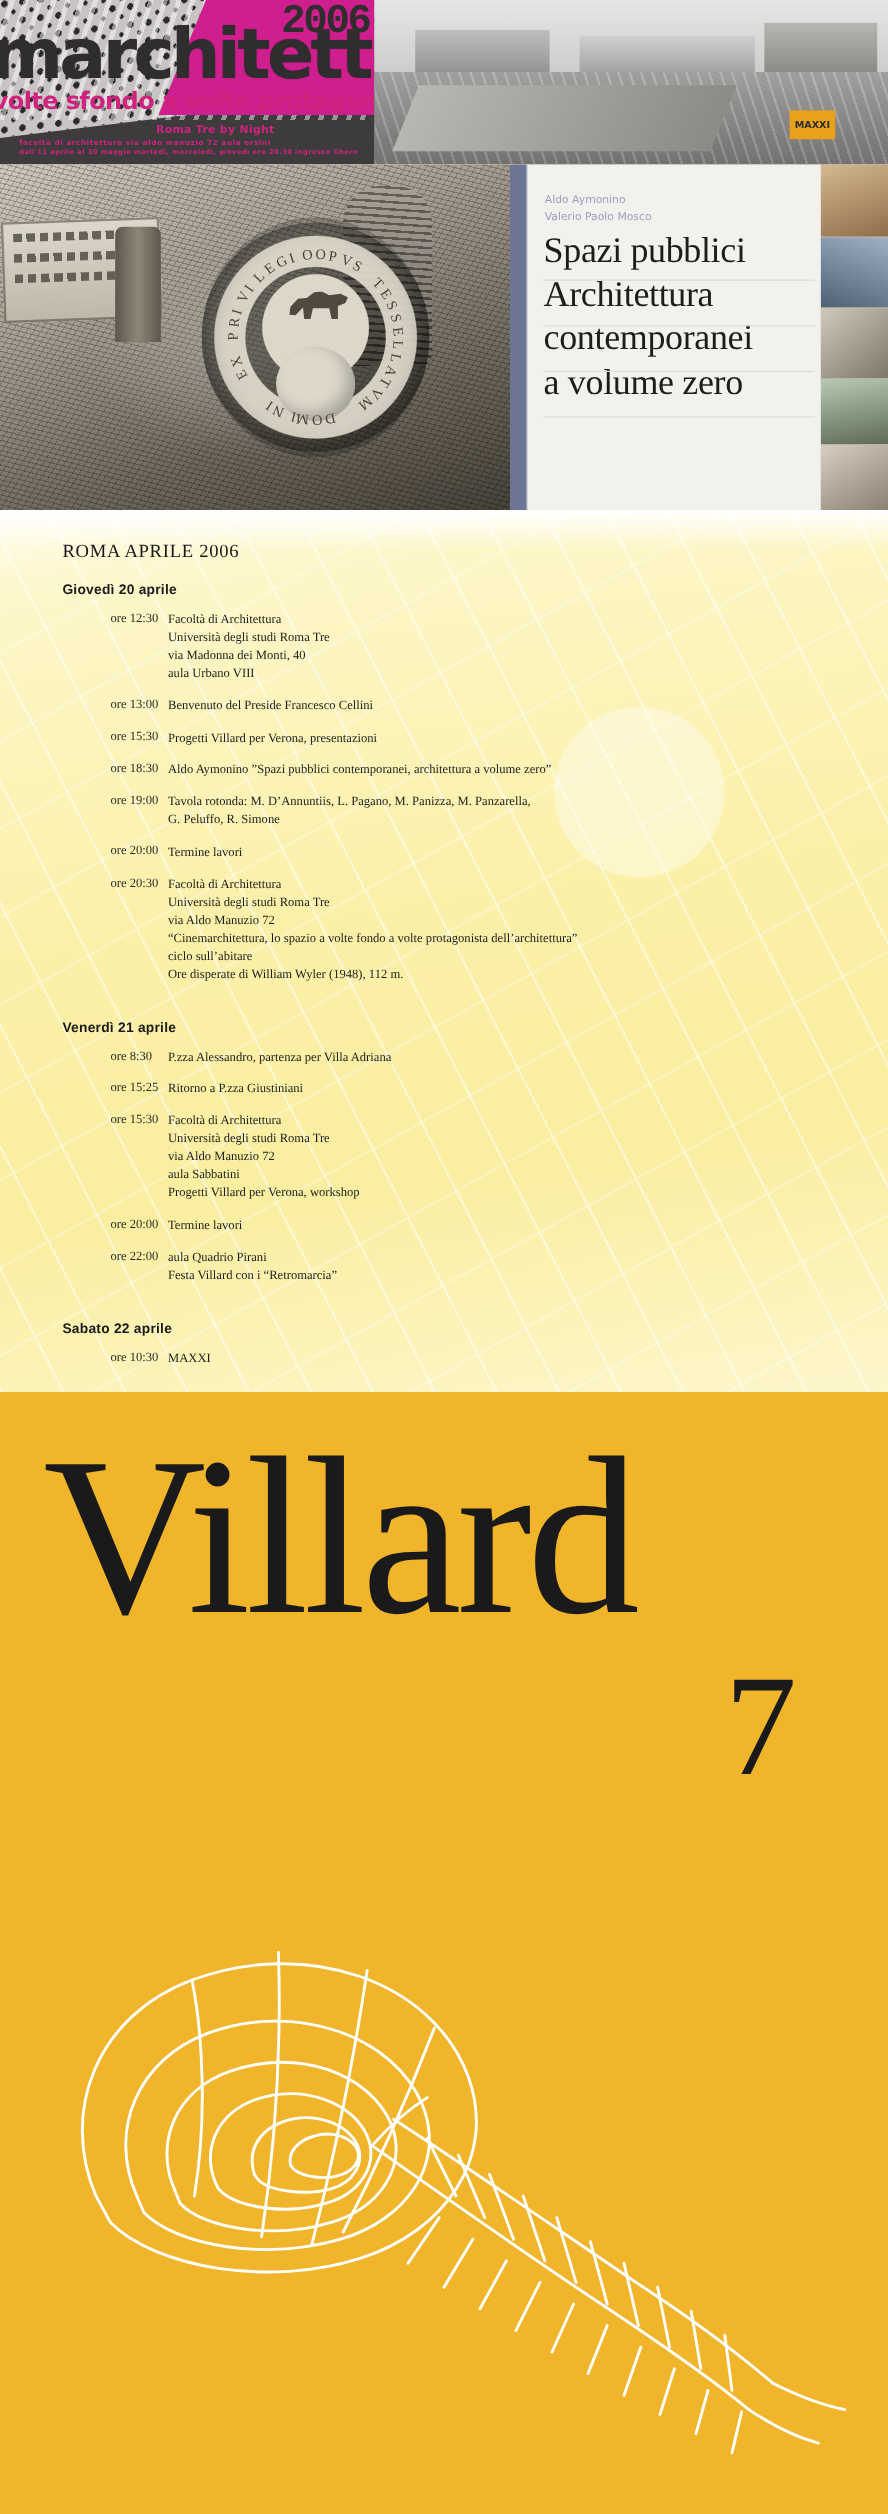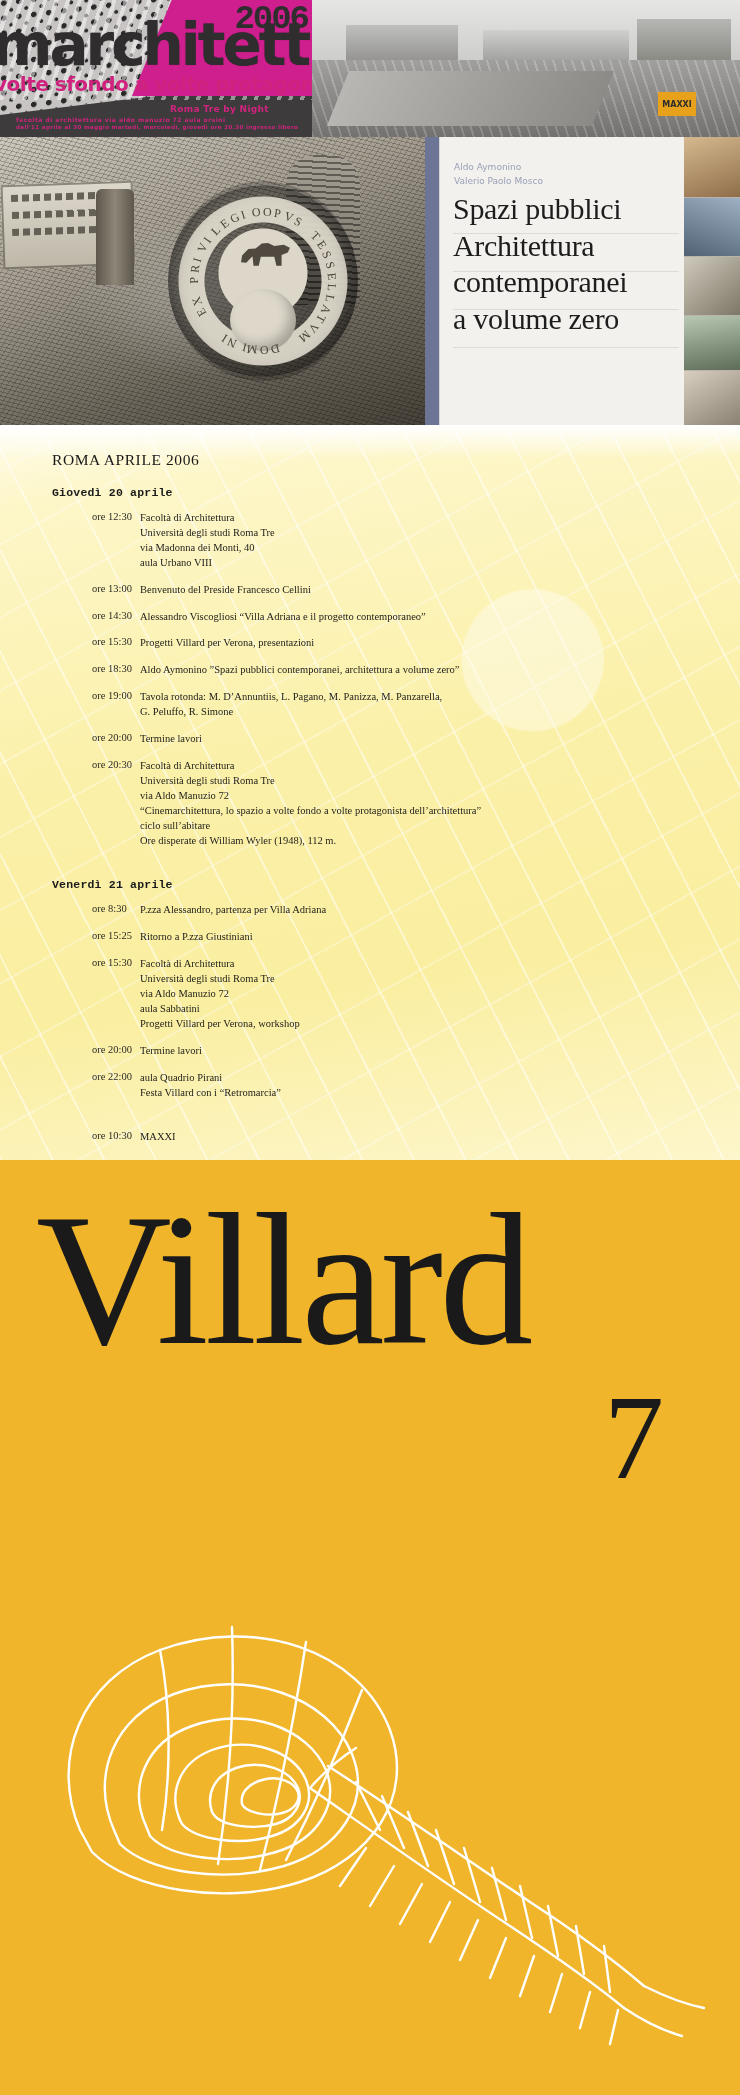--- a/index.html
+++ b/index.html
@@ -65,21 +65,21 @@
   }
   .band1 .subline{
     position:absolute; left:-6px; top:72px;
     font-family:"DejaVu Sans", sans-serif;
     font-weight:bold; font-size:20px; letter-spacing:-.5px;
     color:#d0237f; white-space:nowrap;
   }
   .band1 .tiny1{
     position:absolute; left:130px; top:104px;
     font-family:"DejaVu Sans", sans-serif; font-weight:bold;
-    font-size:9px; color:#d0237f; letter-spacing:.3px; white-space:nowrap;margin-left:40px;
+    font-size:9px; color:#d0237f; letter-spacing:.3px; white-space:nowrap;
   }
   .band1 .tiny2{
     position:absolute; left:16px; top:116px;
     font-family:"DejaVu Sans", sans-serif; font-weight:bold;
     font-size:6px; color:#d0237f; letter-spacing:.5px; white-space:nowrap;
   }
   .band1 .tiny3{
     position:absolute; left:16px; top:124px;
     font-family:"DejaVu Sans", sans-serif; font-weight:bold;
     font-size:5.5px; color:#d0237f; letter-spacing:.4px; white-space:nowrap;
@@ -242,21 +242,21 @@
     background:linear-gradient(180deg,#ffffff 0%, rgba(255,255,255,0) 100%);
   }
   .sched-inner{ position:relative; padding:26px 30px 0 52px; }
 
   .sched-title{
     font-family:"Liberation Serif", serif;
     font-weight:normal; font-size:15.5px; letter-spacing:.6px;
     color:#181818; margin:0 0 17px 0;
   }
   .day-head{
-    font-family:Liberation Mono, monospace;
+    font-family:Liberation Sans, sans-serif;
     font-weight:bold; font-size:11.5px; color:#1b1b1b;
     margin:0 0 12px 0; letter-spacing:.2px;
   }
   .day-block{ margin-bottom:4px; }
   .entry{ display:flex; margin:0 0 12px 0; }
   .entry .time{
     width:88px; flex:0 0 88px; padding-left:40px; box-sizing:border-box;
     font-family:"Liberation Serif", serif; font-size:10.5px; color:#2a2a26;
     white-space:nowrap;
   }
@@ -413,26 +413,20 @@
                 <div>aula Urbano VIII</div>
               </div>
             </div>
             <div class="entry">
               <div class="time">ore 13:00</div>
               <div class="desc">
                 <div>Benvenuto del Preside Francesco Cellini</div>
               </div>
             </div>
             <div class="entry">
-              <div class="time">ore 14:30</div>
-              <div class="desc">
-                <div>Alessandro Viscogliosi “Villa Adriana e il progetto contemporaneo”</div>
-              </div>
-            </div>
-            <div class="entry">
               <div class="time">ore 15:30</div>
               <div class="desc">
                 <div>Progetti Villard per Verona, presentazioni</div>
               </div>
             </div>
             <div class="entry">
               <div class="time">ore 18:30</div>
               <div class="desc">
                 <div>Aldo Aymonino ”Spazi pubblici contemporanei, architettura a volume zero”</div>
               </div>
@@ -496,20 +490,21 @@
             <div class="entry">
               <div class="time">ore 22:00</div>
               <div class="desc">
                 <div>aula Quadrio Pirani</div>
                 <div>Festa Villard con  i “Retromarcia”</div>
               </div>
             </div>
             <div class="gap-lg"></div>
           </div>
           <div class="day-block">
+            <div class="day-head">Sabato 22 aprile</div>
             <div class="entry">
               <div class="time">ore 10:30</div>
               <div class="desc">
                 <div>MAXXI</div>
               </div>
             </div>
           </div>
         </div>
     </div>
   </div>

